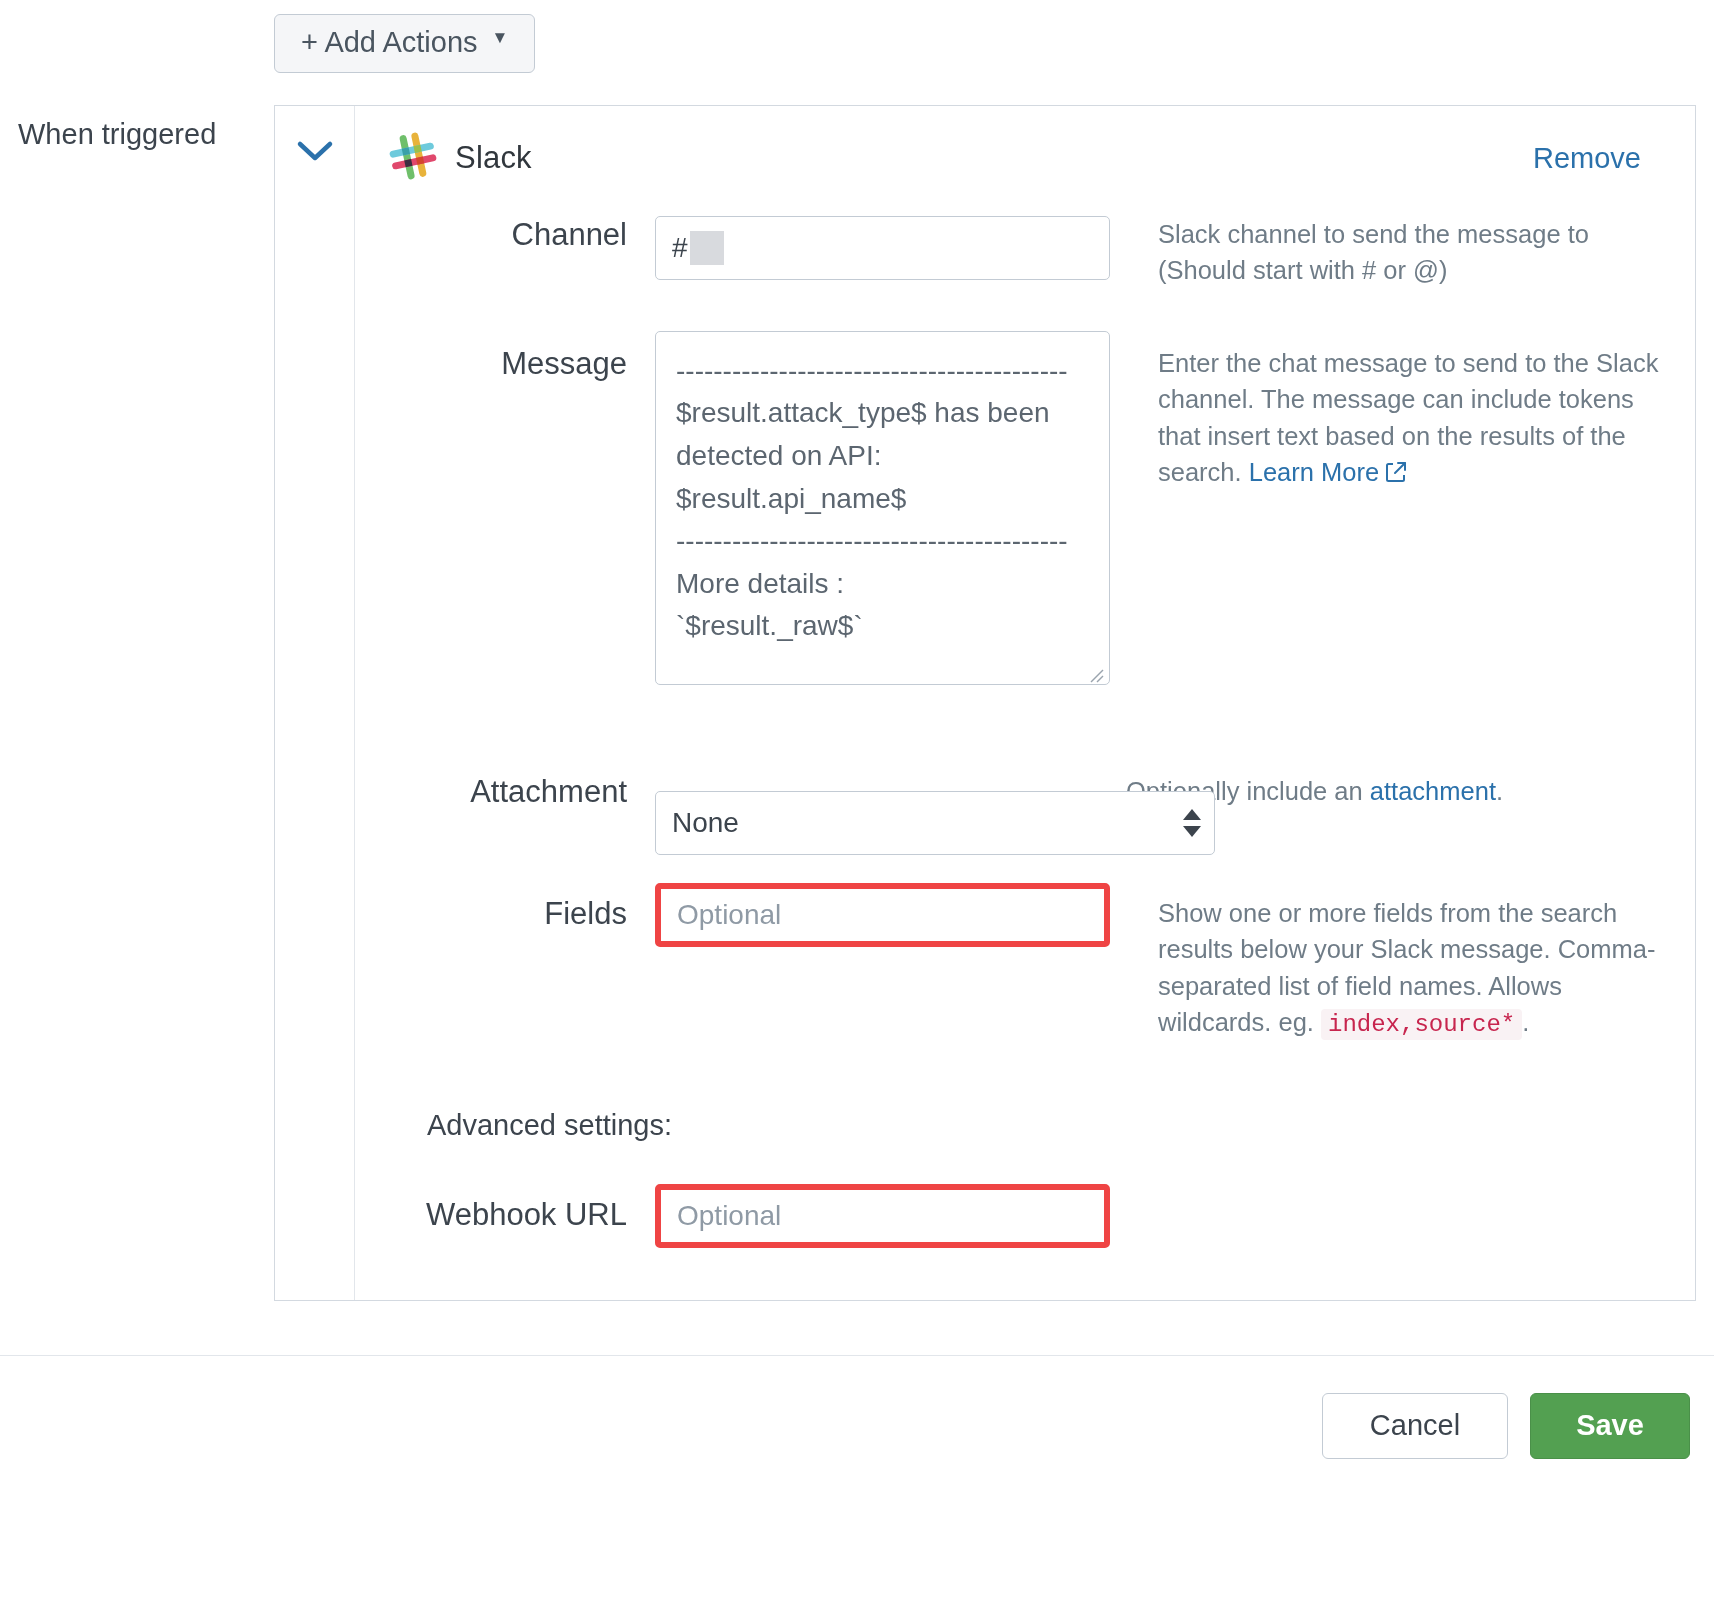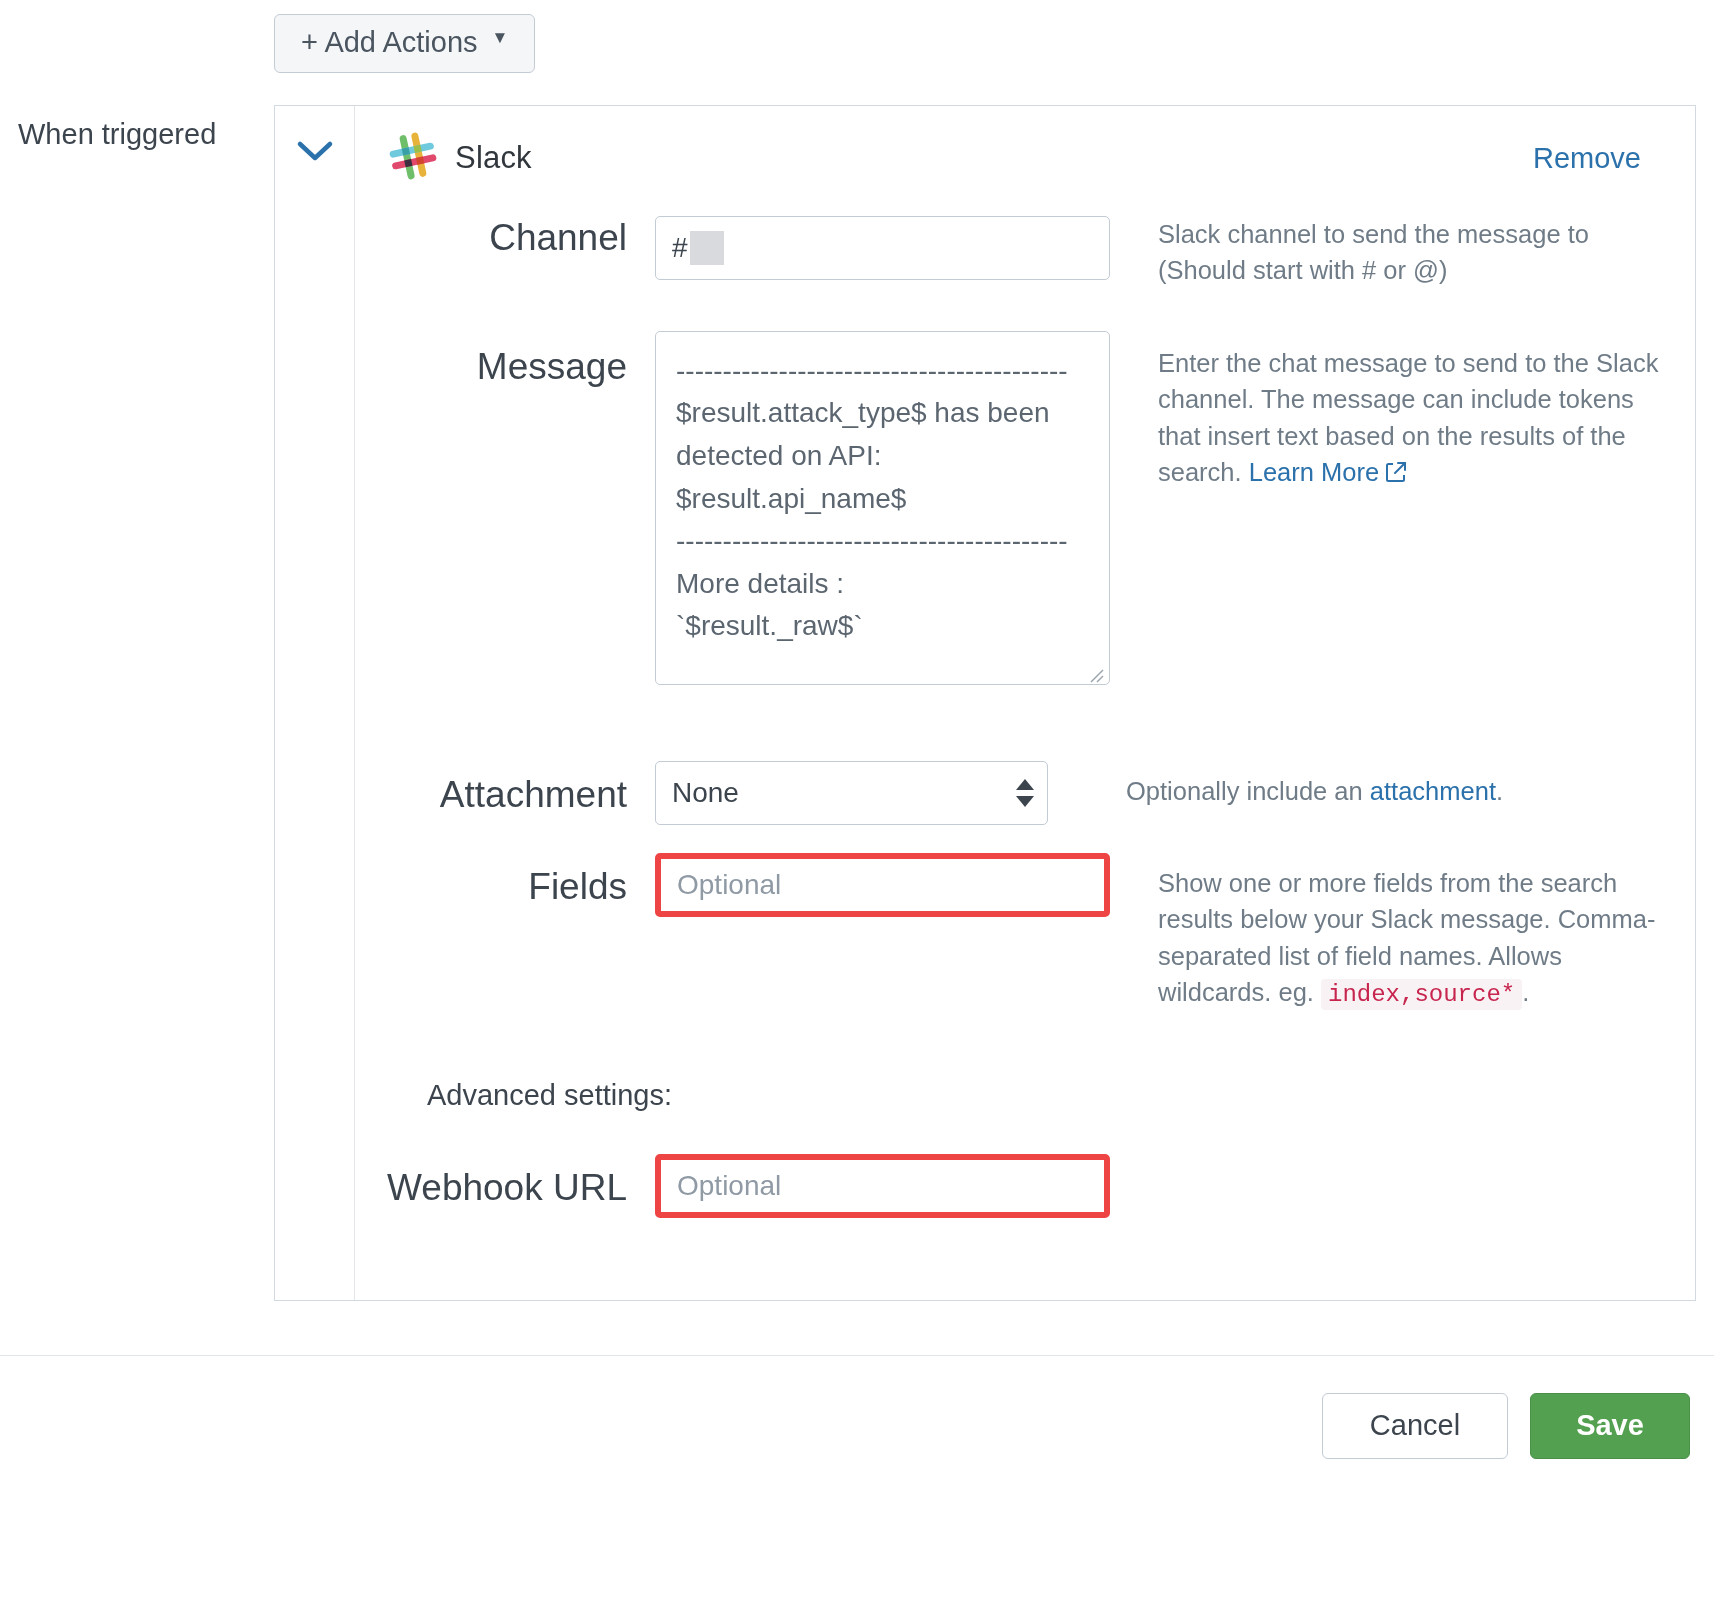--- a/index.html
+++ b/index.html
@@ -110,21 +110,21 @@
   .frow {
     display: flex;
     align-items: flex-start;
     margin-bottom: 0;
   }
   .flabel {
     width: 300px;
     flex: 0 0 300px;
     text-align: right;
     padding-right: 28px;
-    font-size: 37px;
+    font-size: 31px;
     color: #3c444d;
     line-height: 1.2;
   }
   .fctrl {
     width: 455px;
     flex: 0 0 455px;
   }
   .fhelp {
     flex: 1;
     padding-left: 48px;
@@ -185,21 +185,21 @@
     overflow: hidden;
     white-space: pre-wrap;
   }
   .resize-grip {
     position: absolute;
     right: 5px; bottom: 5px;
     width: 18px; height: 18px;
     pointer-events: none;
   }
 
-  .select-wrap { position: relative; width: 393px; }
+  .select-wrap { position: relative; width: 560px; margin-top: 30px; }
   .select-box {
     width: 100%;
     height: 64px;
     border: 1px solid #c3cbd4;
     border-radius: 5px;
     background: #fff;
     display: flex;
     align-items: center;
     padding: 0 16px;
     font-size: 28px;

